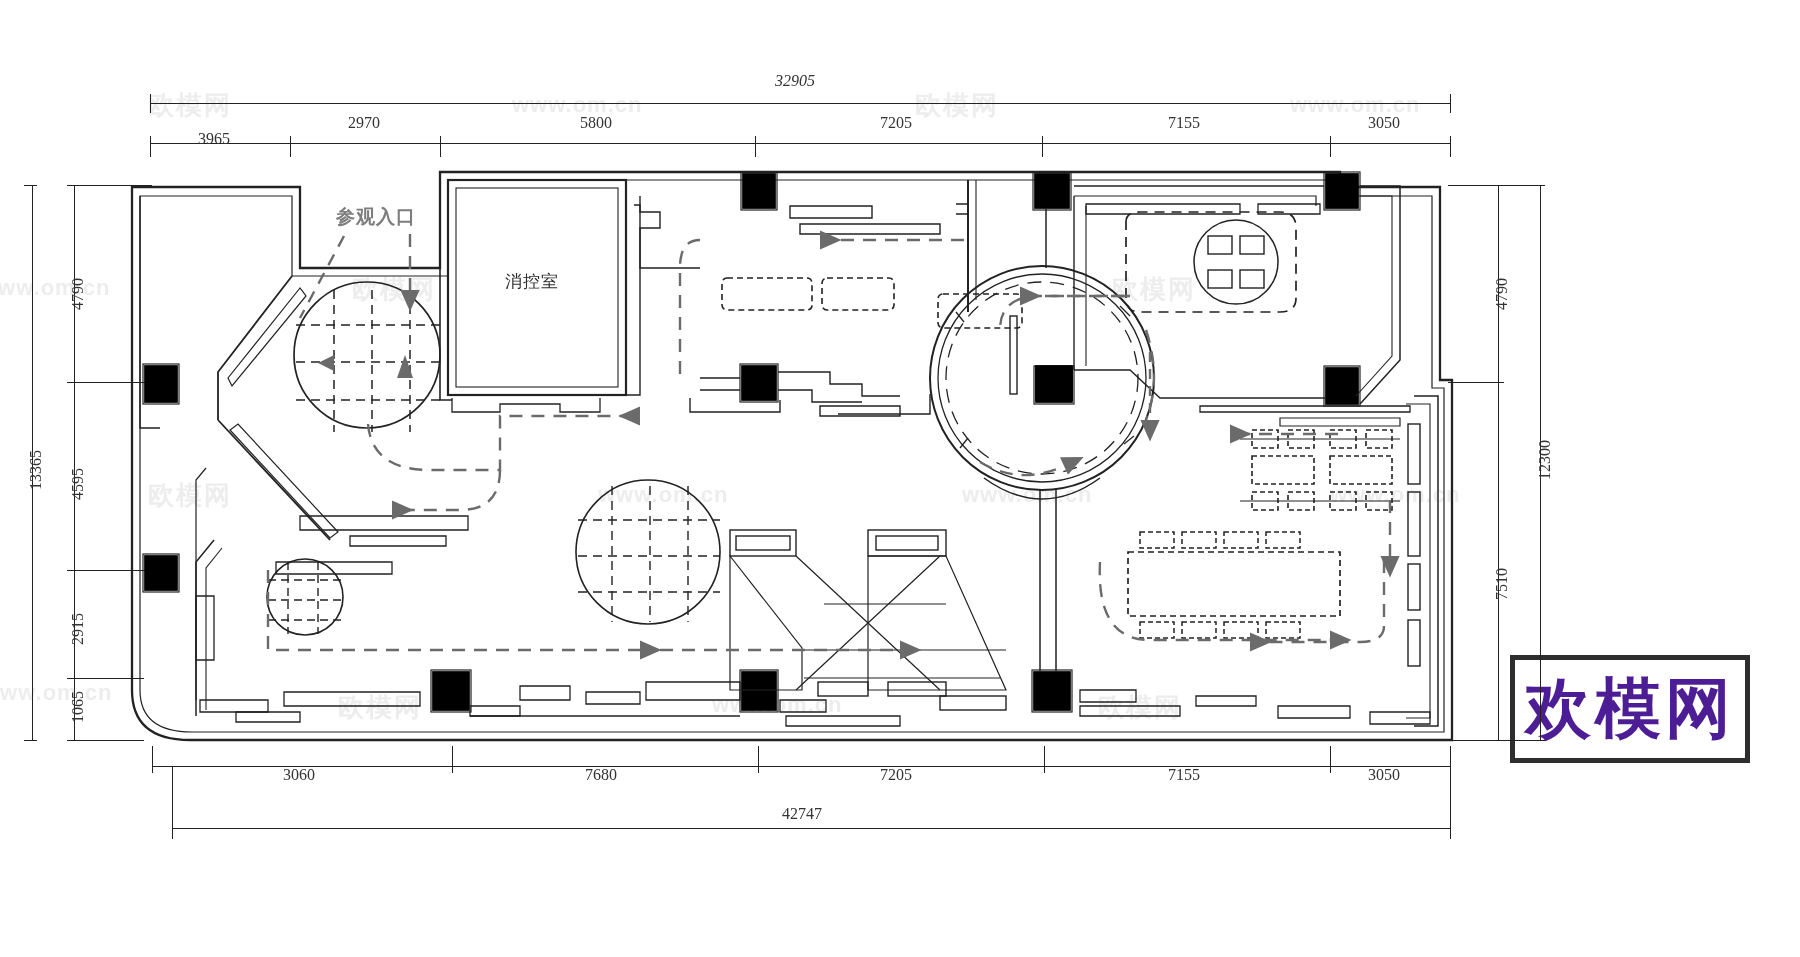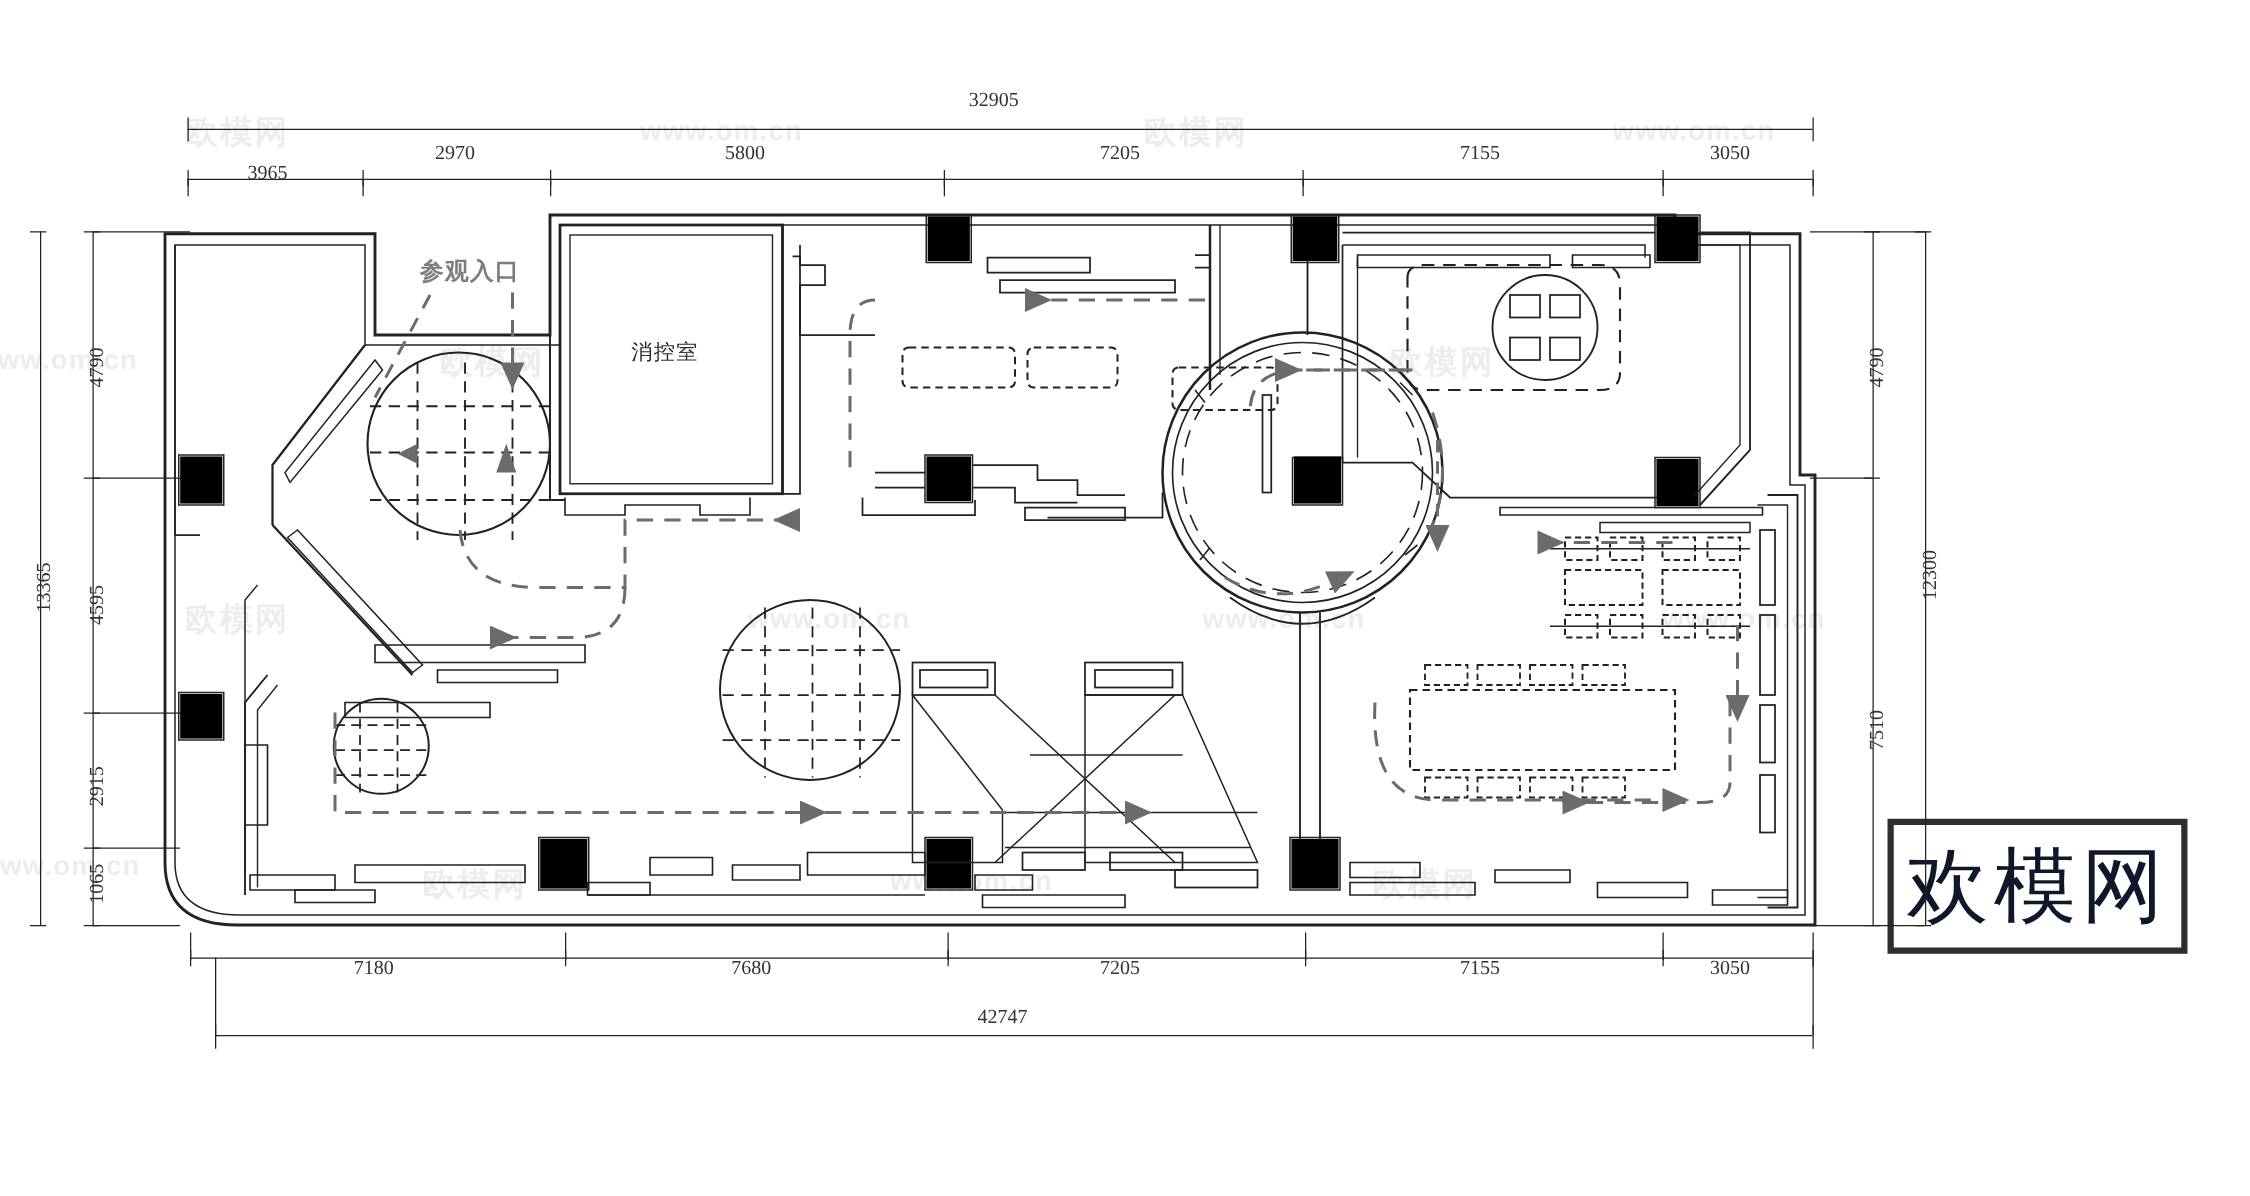--- a/index.html
+++ b/index.html
@@ -27,22 +27,22 @@
   #plan{position:absolute;left:0;top:0;}
   .label-cn{position:absolute;font-family:"Liberation Sans","DejaVu Sans",sans-serif;
             font-size:17px;color:#2b2b2b;white-space:nowrap;letter-spacing:1px;}
   .label-gray{color:#7d7d7d;font-size:19px;}
 
   
   .wm{position:absolute;color:#ededed;font-weight:bold;pointer-events:none;
       font-family:"Liberation Sans","DejaVu Sans",sans-serif;user-select:none;}
   .wm-cn{font-size:26px;letter-spacing:2px;}
   .wm-url{font-size:22px;letter-spacing:1px;}
-  .wm-big{font-size:66px;color:#0f172a;letter-spacing:4px;
-          font-family:"Liberation Sans","DejaVu Sans",sans-serif;font-weight:normal;}
+  .wm-big{font-size:66px;color:#4c1d95;letter-spacing:4px;
+          font-family:"Liberation Sans","DejaVu Sans",sans-serif;font-weight:bold;}
   .wm-big-box{position:absolute;border:5px solid #2e2e2e;padding:4px 10px;}
 </style>
 </head>
 <body>
 
 <div id="stage">
 
 
   <div class="wm wm-cn" style="left:148px;top:88px;">欧模网</div>
   <div class="wm wm-url" style="left:512px;top:92px;">www.om.cn</div>
@@ -59,21 +59,21 @@
   <div class="wm wm-cn" style="left:338px;top:690px;">欧模网</div>
   <div class="wm wm-url" style="left:712px;top:692px;">www.om.cn</div>
   <div class="wm wm-cn" style="left:1098px;top:690px;">欧模网</div>
   <div class="wm-big-box" style="left:1510px;top:655px;">
     <span class="wm-big">欢模网</span>
   </div>
 
   <div class="dimline h" style="left:150px;top:103px;width:1300px;"></div>
   <div class="tick wide" style="left:150px;top:94px;"></div>
   <div class="tick wide" style="left:1450px;top:94px;"></div>
-  <div class="dimtext" style="left:775px;top:72px;">32905</div>
+  <div class="dimtext" style="left:775px;top:72px;font-style:italic;">32905</div>
 
   <div class="dimline h" style="left:150px;top:143px;width:1300px;"></div>
   <div class="tick" style="left:150px;top:136px;"></div>
   <div class="tick" style="left:290px;top:136px;"></div>
   <div class="tick" style="left:440px;top:136px;"></div>
   <div class="tick" style="left:755px;top:136px;"></div>
   <div class="tick" style="left:1042px;top:136px;"></div>
   <div class="tick" style="left:1330px;top:136px;"></div>
   <div class="tick" style="left:1450px;top:136px;"></div>
 
@@ -132,21 +132,21 @@
   <div class="dimline h" style="left:1448px;top:740px;width:92px;"></div>
 
   <div class="dimline h" style="left:152px;top:766px;width:1298px;"></div>
   <div class="tick" style="left:152px;top:760px;"></div>
   <div class="tick" style="left:452px;top:760px;"></div>
   <div class="tick" style="left:758px;top:760px;"></div>
   <div class="tick" style="left:1044px;top:760px;"></div>
   <div class="tick" style="left:1330px;top:760px;"></div>
   <div class="tick" style="left:1450px;top:760px;"></div>
 
-  <div class="dimtext" style="left:283px;top:766px;">7180</div>
+  <div class="dimtext" style="left:283px;top:766px;">3060</div>
   <div class="dimtext" style="left:585px;top:766px;">7680</div>
   <div class="dimtext" style="left:880px;top:766px;">7205</div>
   <div class="dimtext" style="left:1168px;top:766px;">7155</div>
   <div class="dimtext" style="left:1368px;top:766px;">3050</div>
 
   <div class="dimline h" style="left:172px;top:828px;width:1278px;"></div>
   <div class="tick wide" style="left:172px;top:820px;"></div>
   <div class="tick wide" style="left:1450px;top:820px;"></div>
   <div class="dimtext" style="left:782px;top:805px;">42747</div>
 

